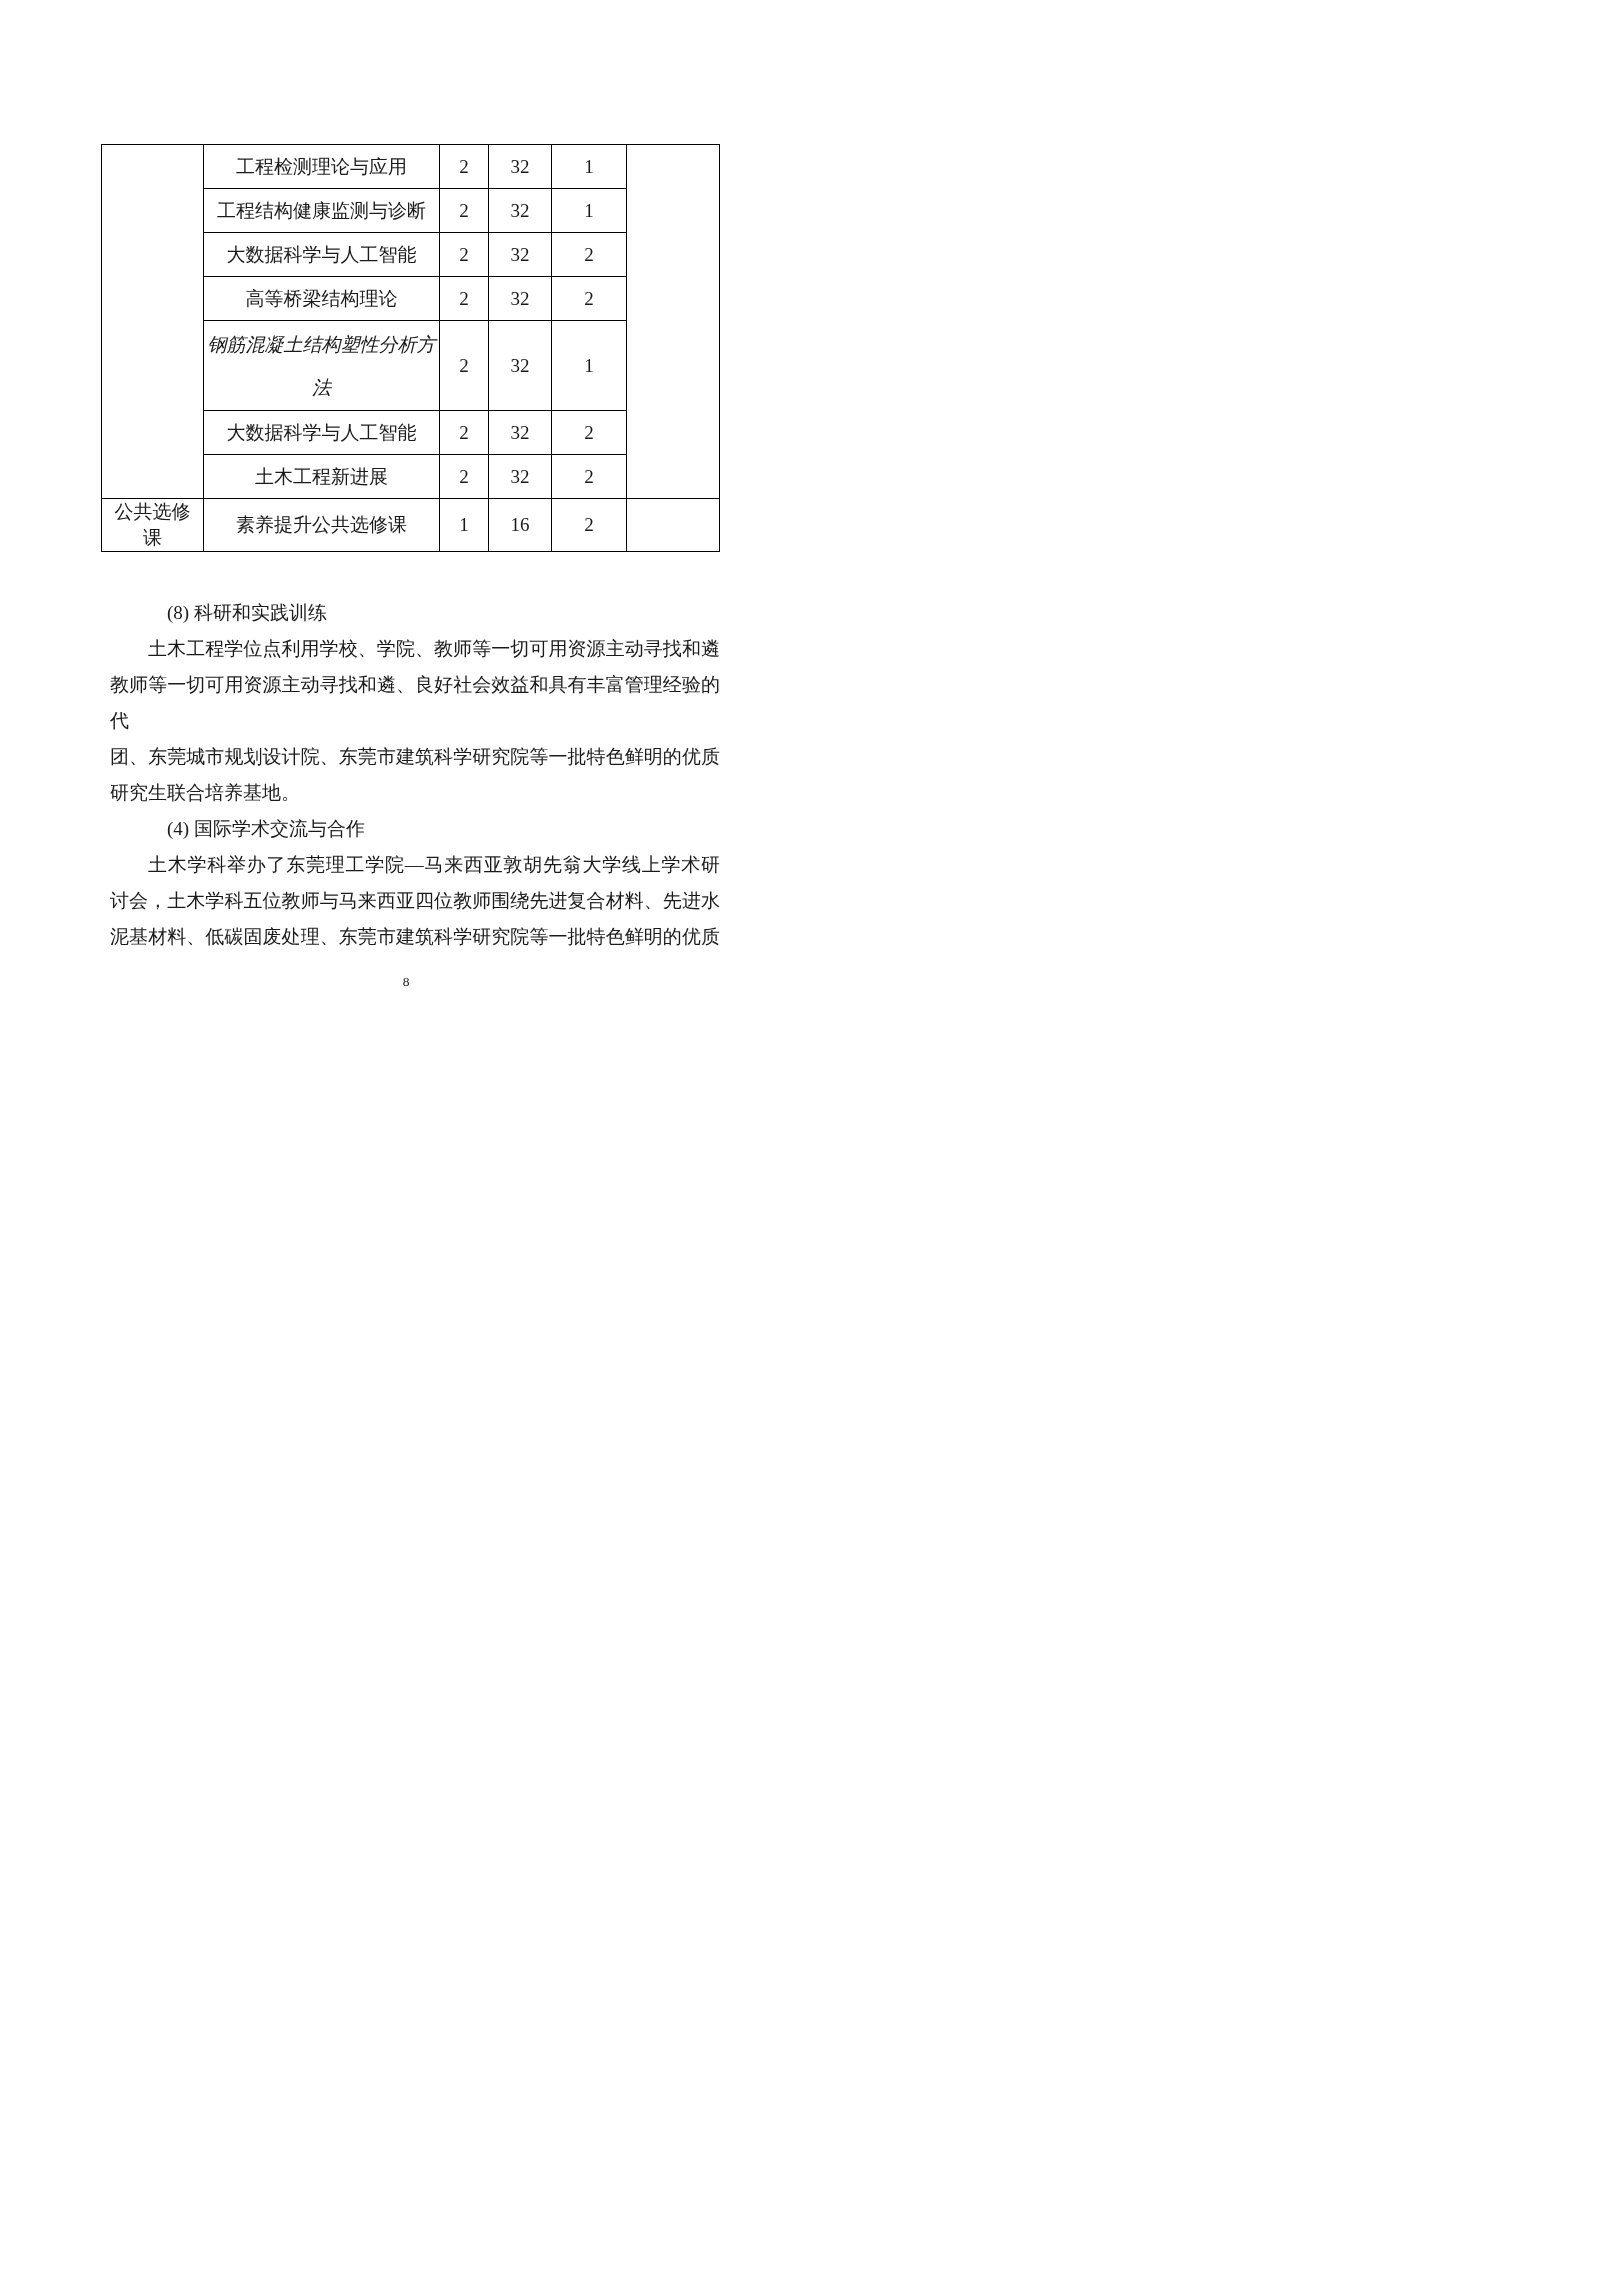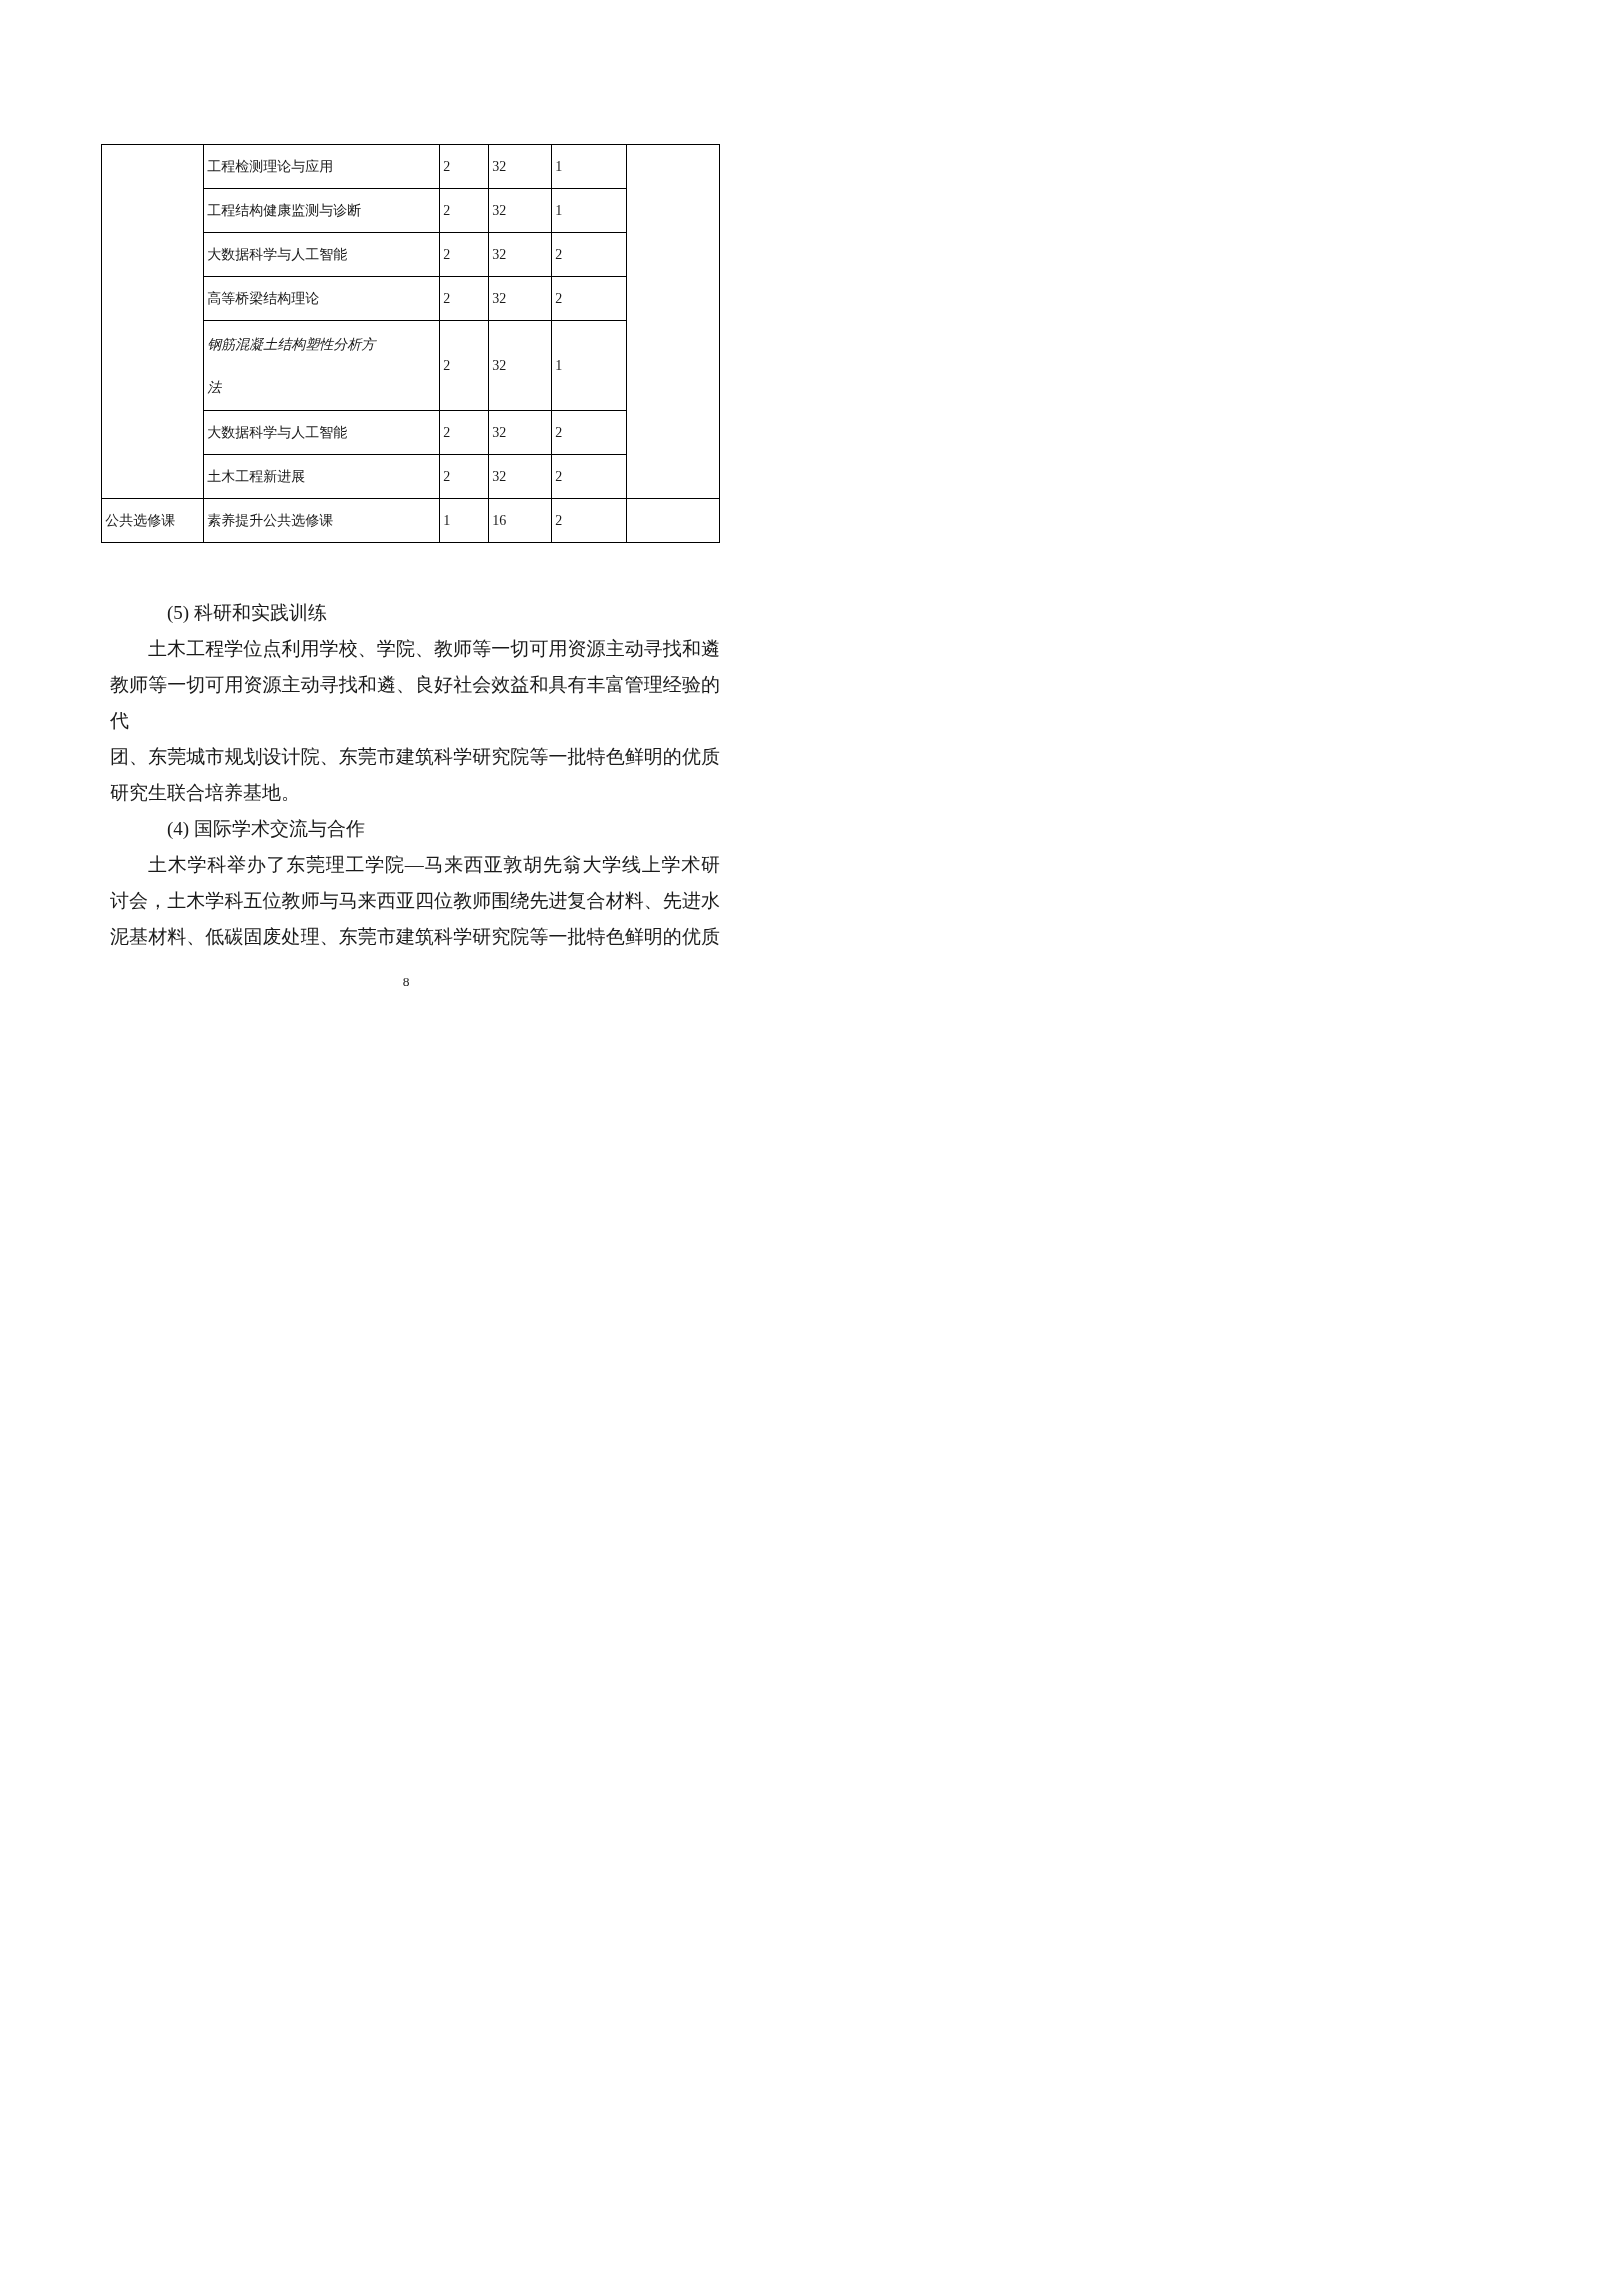--- a/index.html
+++ b/index.html
@@ -22,22 +22,23 @@
     position: absolute;
     left: 101px;
     top: 144px;
     width: 618px;
     border-collapse: collapse;
     table-layout: fixed;
     border: 1.6px solid #000;
   }
   table.course-table td {
     border: 0.8px solid #000;
+    text-align: center;
     vertical-align: middle;
-    font-size: 14px;
+    font-size: 19px;
     padding: 0 3.2px;
     overflow: hidden;
   }
   tr.r-std  { height: 44px; }
   tr.r-tall { height: 90px; }
   tr.r-last { height: 44px; }
   tr.r-last td { border-top: 1.6px solid #000; }
   .two-line-cell {
     line-height: 43px;
     font-style: italic;
@@ -143,21 +144,21 @@
         <td>素养提升公共选修课</td>
         <td>1</td>
         <td>16</td>
         <td>2</td>
         <td></td>
       </tr>
     </tbody>
   </table>
 
   <div class="content">
-    <div class="heading-line">(5) 科研和实践训练</div>
+    <div class="heading-line">(8) 科研和实践训练</div>
     <div class="tline first">土木工程学位点利用学校、学院、教师等一切可用资源主动寻找和遴</div>
     <div class="tline">教师等一切可用资源主动寻找和遴、良好社会效益和具有丰富管理经验的代</div>
     <div class="tline">团、东莞城市规划设计院、东莞市建筑科学研究院等一批特色鲜明的优质</div>
     <div class="tline end">研究生联合培养基地。</div>
 
     <div class="heading-line">(4) 国际学术交流与合作</div>
     <div class="tline first">土木学科举办了东莞理工学院—马来西亚敦胡先翁大学线上学术研</div>
     <div class="tline">讨会，土木学科五位教师与马来西亚四位教师围绕先进复合材料、先进水</div>
     <div class="tline">泥基材料、低碳固废处理、东莞市建筑科学研究院等一批特色鲜明的优质</div>
   </div>

